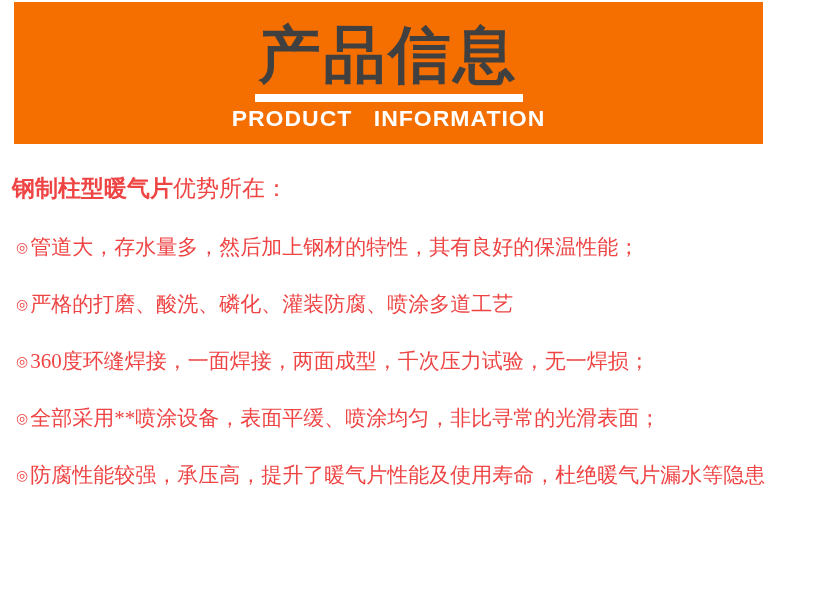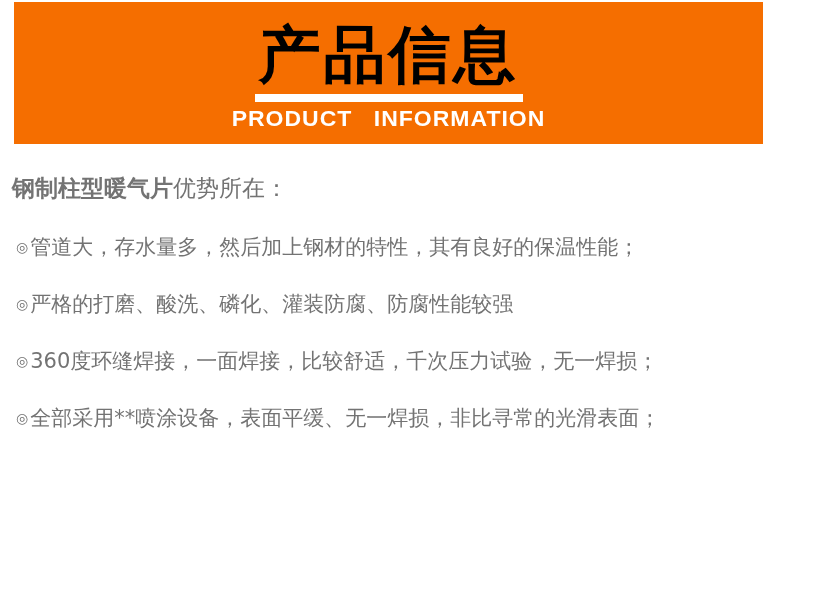--- a/index.html
+++ b/index.html
@@ -23,21 +23,21 @@
     background: #f56e00;
     display: flex;
     flex-direction: column;
     align-items: center;
   }
   .banner-title {
     margin-top: 22px;
     font-size: 62px;
     line-height: 62px;
     font-weight: bold;
-    color: #000000;
+    color: #404040;
     letter-spacing: 3px;
     white-space: nowrap;
   }
   .banner-divider {
     margin-top: 8px;
     width: 268px;
     height: 8px;
     background: #ffffff;
   }
   .banner-subtitle {
@@ -77,28 +77,29 @@
 <body>
 
 <div class="page">
 
   <div class="banner" style="background-color: rgb(245, 110, 0); color: rgb(255, 255, 255);">
     <div class="banner-title">产品信息</div>
     <div class="banner-divider"></div>
     <div class="banner-subtitle">PRODUCT INFORMATION</div>
   </div>
 
-  <div class="content" style="color: #737373;">
+  <div class="content" style="color: #ef4444; font-family: Liberation Serif, serif;">
 
     <p class="intro"><span class="intro-bold">钢制柱型暖气片</span><span>优势所在：</span></p>
 
     <p class="bullet"><span class="bullet-icon">◎</span><span>管道大，存水量多，然后加上钢材的特性，其有良好的保温性能；</span></p>
 
-    <p class="bullet"><span class="bullet-icon">◎</span><span>严格的打磨、酸洗、磷化、灌装防腐、防腐性能较强</span></p>
+    <p class="bullet"><span class="bullet-icon">◎</span><span>严格的打磨、酸洗、磷化、灌装防腐、喷涂多道工艺</span></p>
 
-    <p class="bullet"><span class="bullet-icon">◎</span><span>360度环缝焊接，一面焊接，比较舒适，千次压力试验，无一焊损；</span></p>
+    <p class="bullet"><span class="bullet-icon">◎</span><span>360度环缝焊接，一面焊接，两面成型，千次压力试验，无一焊损；</span></p>
 
-    <p class="bullet"><span class="bullet-icon">◎</span><span>全部采用**喷涂设备，表面平缓、无一焊损，非比寻常的光滑表面；</span></p>
+    <p class="bullet"><span class="bullet-icon">◎</span><span>全部采用**喷涂设备，表面平缓、喷涂均匀，非比寻常的光滑表面；</span></p>
 
+    <p class="bullet"><span class="bullet-icon">◎</span><span>防腐性能较强，承压高，提升了暖气片性能及使用寿命，杜绝暖气片漏水等隐患</span></p>
 
 
   </div>
 </div>
 
 </body></html>

